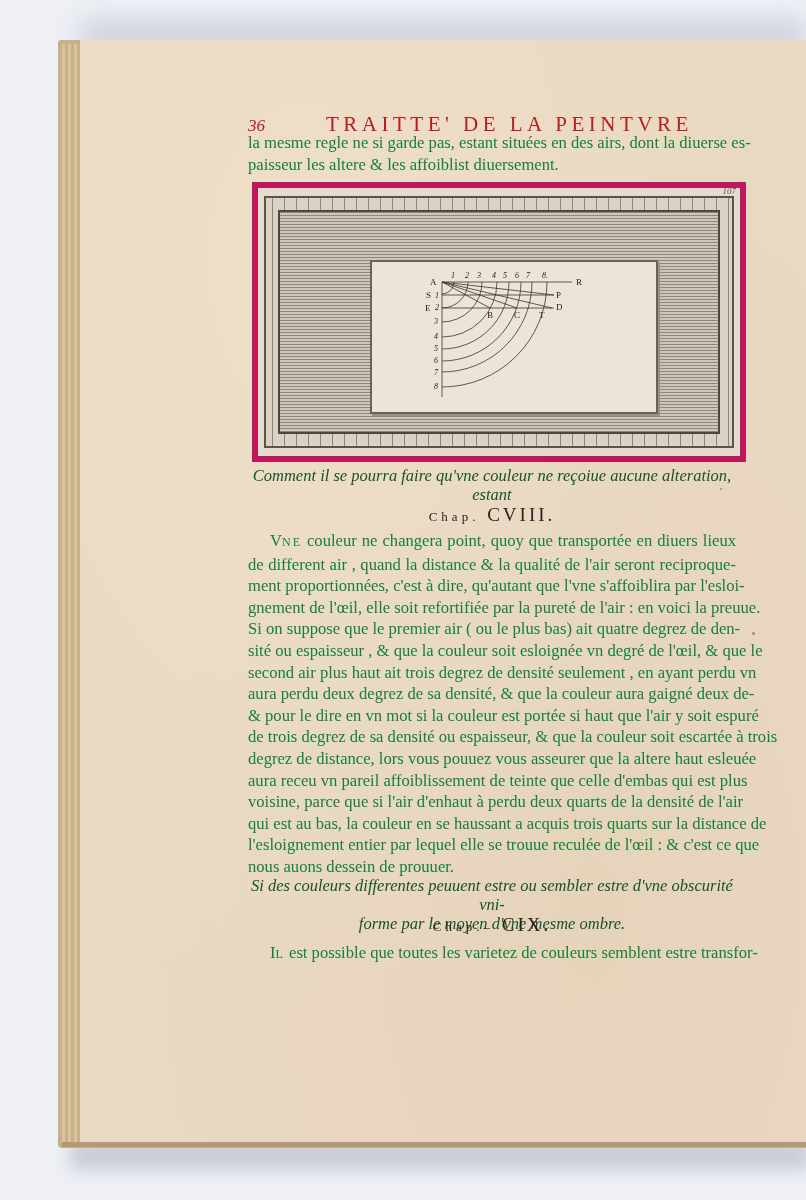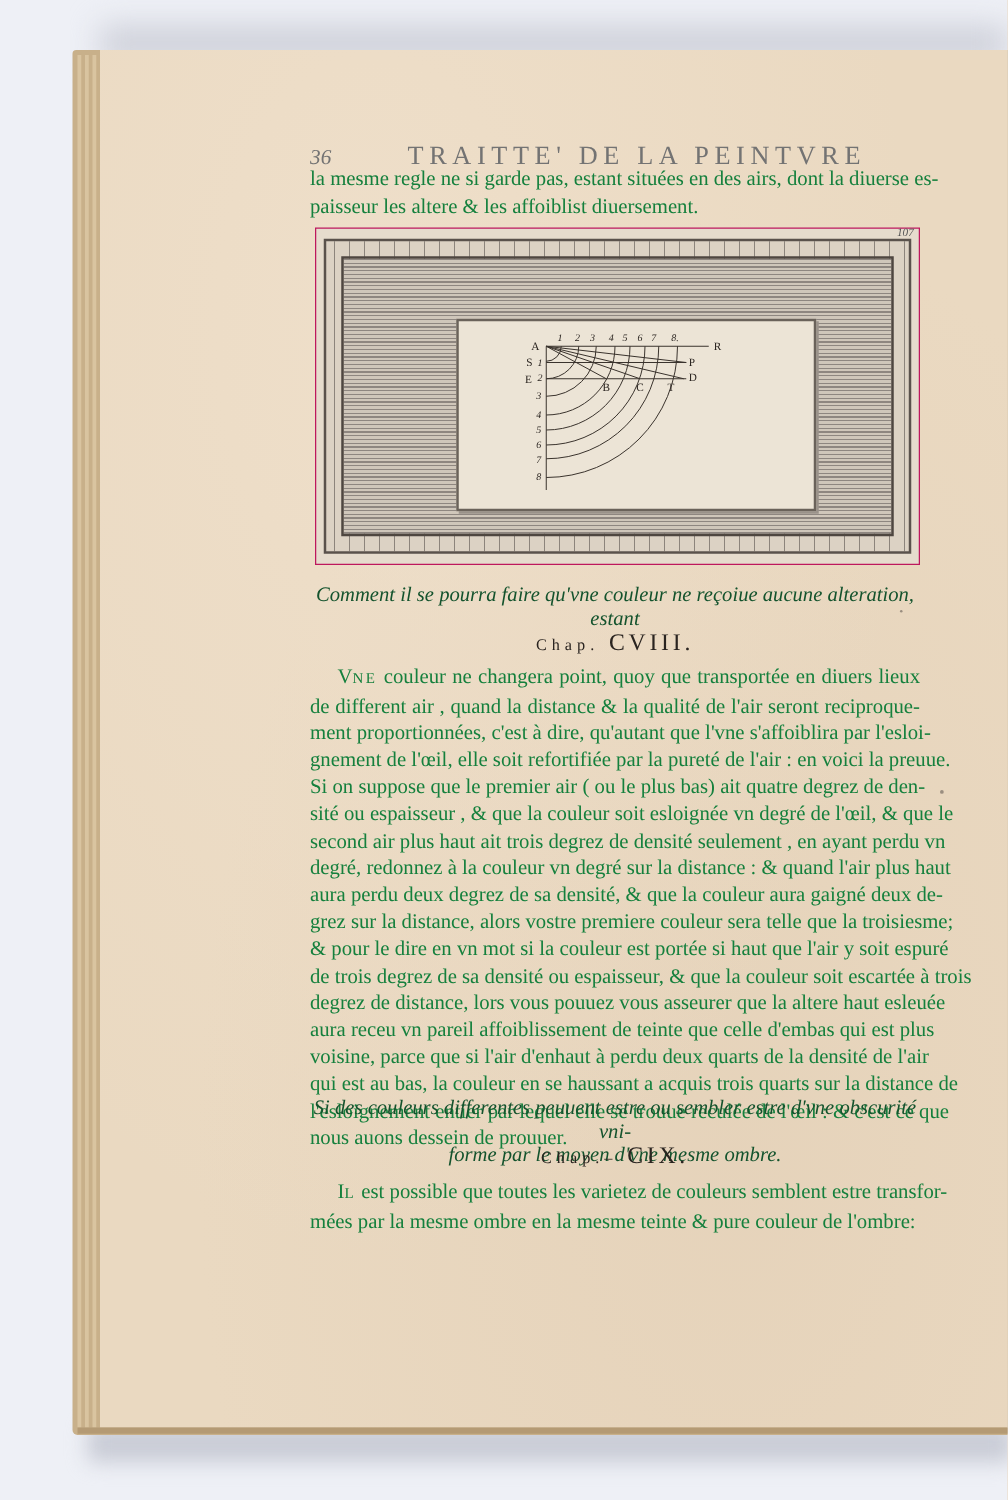--- a/index.html
+++ b/index.html
@@ -35,31 +35,31 @@
       position: absolute; left: 62px; top: 1142px; width: 748px; height: 5px;
       background: #b49a74;
     }
     .text-block {
       position: absolute; left: 248px; width: 488px;
       color: #15803d;
       font-family: "Liberation Serif", serif;
     }
     .running-head {
       position: absolute; left: 248px; top: 112px; width: 488px; height: 24px;
-      font-family: "Liberation Serif", serif; color: #737373;
+      font-family: "Liberation Serif", serif; color: #b91c1c;
     }
     .running-head .pgno { position: absolute; left: 0; top: 4px; font-size: 17px; font-style: italic; }
     .running-head .title { position: absolute; left: 78px; top: 0; font-size: 21px; letter-spacing: 4.5px; }
     .line { font-size: 16.6px; line-height: 21.6px; white-space: nowrap; text-align: justify; text-align-last: justify; }
     .para-indent { text-indent: 22px; }
     .last { text-align-last: left; }
 
     .plate {
       position: absolute; left: 252px; top: 182px; width: 482px; height: 268px;
-      border: 1px solid #be185d; background: #e6dccd;
+      border: 6px solid #be185d; background: #e6dccd;
     }
     .plate-num { position: absolute; right: 4px; top: -2px; font-size: 9px; font-style: italic; color: #555; font-family: "Liberation Serif", serif; }
     .frame-outer {
       position: absolute; left: 6px; top: 8px; right: 6px; bottom: 8px;
       border: 2px solid #5a524c;
       background: repeating-linear-gradient(90deg, #dcd2c4 0 6px, #8c847c 6px 7px, #dcd2c4 7px 12px);
     }
     .frame-inner {
       position: absolute; left: 12px; top: 12px; right: 12px; bottom: 12px;
       border: 2px solid #4e4640;
@@ -180,23 +180,21 @@
 </div>
 
 <div class="text-block" style="top:530px">
   <div class="line para-indent"><span>V</span><span class="dropcap-sc">NE</span><span> couleur ne changera point, quoy que transportée en diuers lieux</span></div>
   <div class="line">de different air , quand la distance &amp; la qualité de l'air seront reciproque-</div>
   <div class="line">ment proportionnées, c'est à dire, qu'autant que l'vne s'affoiblira par l'esloi-</div>
   <div class="line">gnement de l'œil, elle soit refortifiée par la pureté de l'air : en voici la preuue.</div>
   <div class="line">Si on suppose que le premier air ( ou le plus bas) ait quatre degrez de den-</div>
   <div class="line">sité ou espaisseur , &amp; que la couleur soit esloignée vn degré de l'œil, &amp; que le</div>
   <div class="line">second air plus haut ait trois degrez de densité seulement , en ayant perdu vn</div>
-  <div class="line">degré, redonnez à la couleur vn degré sur la distance : &amp; quand l'air plus haut</div>
   <div class="line">aura perdu deux degrez de sa densité, &amp; que la couleur aura gaigné deux de-</div>
-  <div class="line">grez sur la distance, alors vostre premiere couleur sera telle que la troisiesme;</div>
   <div class="line">&amp; pour le dire en vn mot si la couleur est portée si haut que l'air y soit espuré</div>
   <div class="line">de trois degrez de sa densité ou espaisseur, &amp; que la couleur soit escartée à trois</div>
   <div class="line">degrez de distance, lors vous pouuez vous asseurer que la altere haut esleuée</div>
   <div class="line">aura receu vn pareil affoiblissement de teinte que celle d'embas qui est plus</div>
   <div class="line">voisine, parce que si l'air d'enhaut à perdu deux quarts de la densité de l'air</div>
   <div class="line">qui est au bas, la couleur en se haussant a acquis trois quarts sur la distance de</div>
   <div class="line">l'esloignement entier par lequel elle se trouue reculée de l'œil : &amp; c'est ce que</div>
   <div class="line last">nous auons dessein de prouuer.</div>
 </div>
 
@@ -204,14 +202,13 @@
   <div>Si des couleurs differentes peuuent estre ou sembler estre d'vne obscurité vni-</div>
   <div>forme par le moyen d'vne mesme ombre.</div>
 </div>
 <div class="chap" style="top:914px">
   <span class="small">Chap.–</span>
   <span>CIX.</span>
 </div>
 
 <div class="text-block" style="top:942px">
   <div class="line para-indent"><span>I</span><span class="dropcap-sc">L</span><span> est possible que toutes les varietez de couleurs semblent estre transfor-</span></div>
-  <div class="line last">mées par la mesme ombre en la mesme teinte &amp; pure couleur de l'ombre:</div>
 </div>
 
 </body></html>

